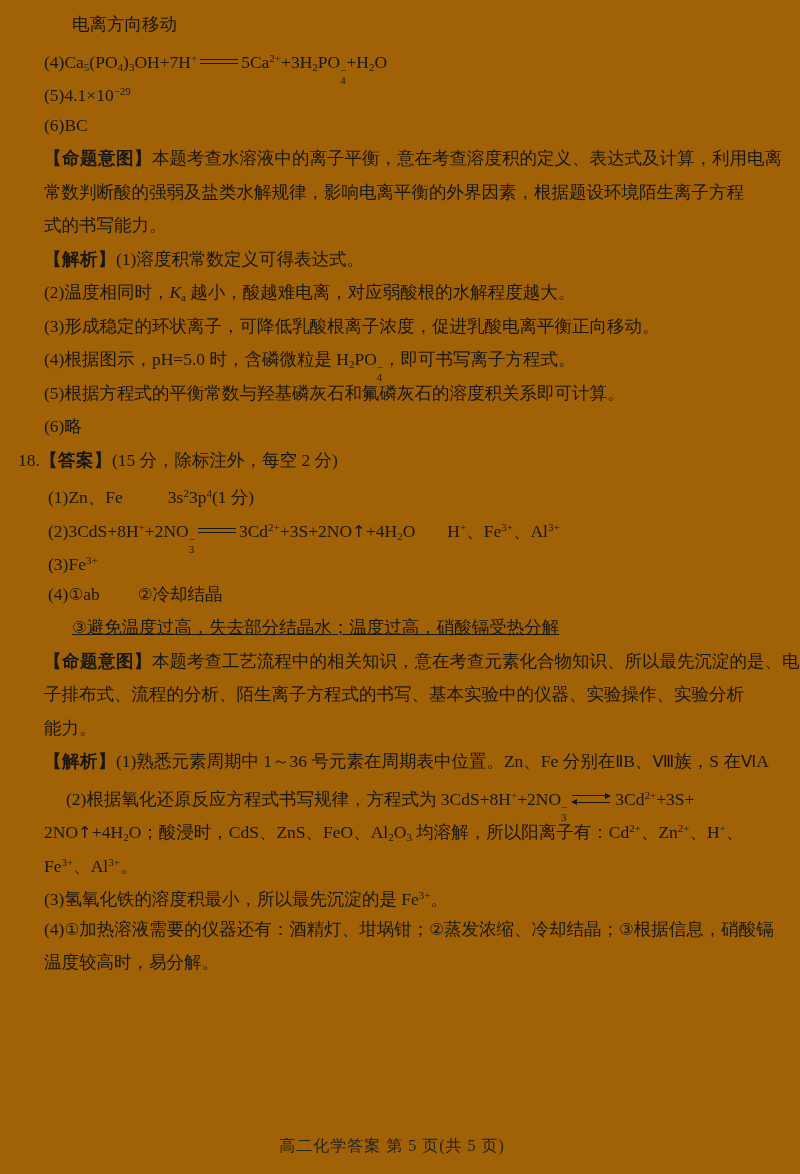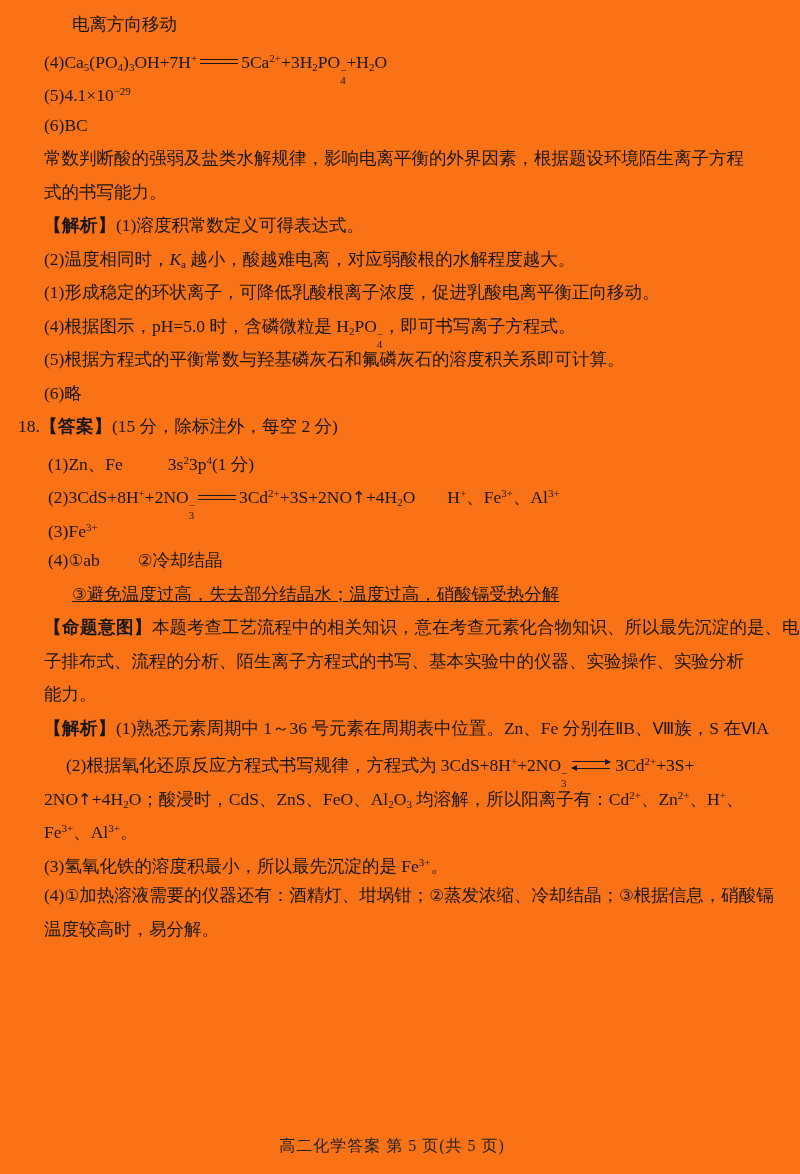--- a/index.html
+++ b/index.html
@@ -4,21 +4,21 @@
 <style>
   html,body{margin:0;padding:0;}
   body{
     width:800px;height:1174px;
     background:#f2f2f2;
     font-family:"Liberation Serif","DejaVu Serif",serif;
   }
   .page{
     position:relative;
     width:800px;height:1174px;
-    background:#f97316;
+    background:#a16207;
     color:#161616;
     overflow:hidden;
   }
   .doc-body{
     position:absolute;
     top:8px;left:0;right:0;
   }
   .line{
     height:33.5px;
     line-height:33.5px;
@@ -95,25 +95,26 @@
 
 <div class="page">
   <div class="doc-body">
       <div class="line" style="margin-left: 72px;"><span class="t">电离方向移动</span></div>
       <div class="line" style="margin-left: 44px;"><span class="t">(4)Ca</span><span class="sub">5</span><span class="t">(PO</span><span class="sub">4</span><span class="t">)</span><span class="sub">3</span><span class="t">OH+7H</span><span class="sup">+</span><span class="eqsign"></span><span class="t">5Ca</span><span class="sup">2+</span><span class="t">+3H</span><span class="sub">2</span><span class="t">PO</span><span class="ss">
           <span class="ss-sup">−</span>
           <span class="ss-sub">4</span>
         </span><span class="t">+H</span><span class="sub">2</span><span class="t">O</span></div>
       <div class="line" style="margin-left: 44px;"><span class="t">(5)4.1×10</span><span class="sup">−29</span></div>
       <div class="line" style="margin-left: 44px;"><span class="t">(6)BC</span></div>
+      <div class="line" style="margin-left: 44px;"><span class="b">【命题意图】</span><span class="t">本题考查水溶液中的离子平衡，意在考查溶度积的定义、表达式及计算，利用电离</span></div>
       <div class="line" style="margin-left: 44px;"><span class="t">常数判断酸的强弱及盐类水解规律，影响电离平衡的外界因素，根据题设环境陌生离子方程</span></div>
       <div class="line" style="margin-left: 44px;"><span class="t">式的书写能力。</span></div>
       <div class="line" style="margin-left: 44px;"><span class="b">【解析】</span><span class="t">(1)溶度积常数定义可得表达式。</span></div>
       <div class="line" style="margin-left: 44px;"><span class="t">(2)温度相同时，</span><span class="it">K</span><span class="sub">a</span><span class="t"> 越小，酸越难电离，对应弱酸根的水解程度越大。</span></div>
-      <div class="line" style="margin-left: 44px;"><span class="t">(1)形成稳定的环状离子，可降低乳酸根离子浓度，促进乳酸电离平衡正向移动。</span></div>
+      <div class="line" style="margin-left: 44px;"><span class="t">(3)形成稳定的环状离子，可降低乳酸根离子浓度，促进乳酸电离平衡正向移动。</span></div>
       <div class="line" style="margin-left: 44px;"><span class="t">(4)根据图示，pH=5.0 时，含磷微粒是 H</span><span class="sub">2</span><span class="t">PO</span><span class="ss">
           <span class="ss-sup">−</span>
           <span class="ss-sub">4</span>
         </span><span class="t">，即可书写离子方程式。</span></div>
       <div class="line" style="margin-left: 44px;"><span class="t">(5)根据方程式的平衡常数与羟基磷灰石和氟磷灰石的溶度积关系即可计算。</span></div>
       <div class="line" style="margin-left: 44px;"><span class="t">(6)略</span></div>
       <div class="line" style="margin-left: 18px;"><span class="t">18.</span><span class="b">【答案】</span><span class="t">(15 分，除标注外，每空 2 分)</span></div>
       <div class="line" style="margin-left: 48px;"><span class="t">(1)Zn、Fe</span><span class="gap" style="width: 45px;"></span><span class="t">3s</span><span class="sup">2</span><span class="t">3p</span><span class="sup">4</span><span class="t">(1 分)</span></div>
       <div class="line" style="margin-left: 48px;"><span class="t">(2)3CdS+8H</span><span class="sup">+</span><span class="t">+2NO</span><span class="ss">
           <span class="ss-sup">−</span>

